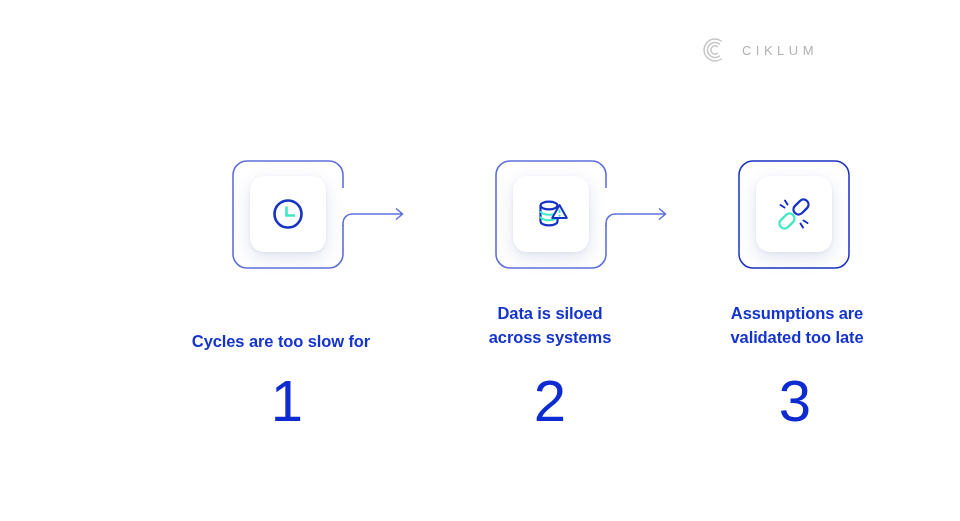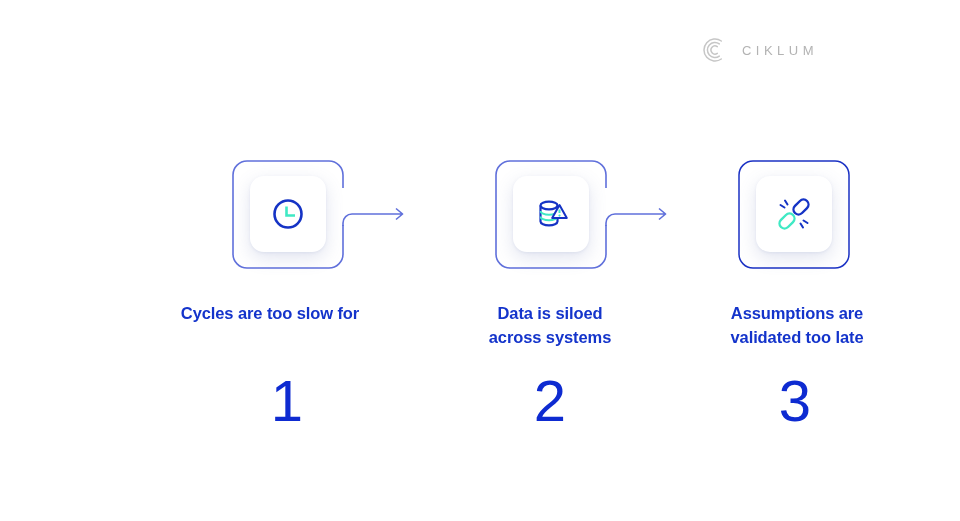--- a/index.html
+++ b/index.html
@@ -90,21 +90,21 @@
         <g stroke="#1533C5" stroke-width="2" stroke-linecap="round">
           <line x1="13" y1="8.5" x2="15.5" y2="12.5"></line>
           <line x1="8.5" y1="13" x2="12.5" y2="15.5"></line>
           <line x1="28.5" y1="31.5" x2="31" y2="35.5"></line>
           <line x1="31.5" y1="28.5" x2="35.5" y2="31"></line>
         </g>
       </svg>
     </div>
   </div>
 
-  <div class="step-label" style="left:60px;">
+  <div class="step-label" style="left:71px;margin-top:28px;">
     <span>Cycles are too slow for</span>
   </div>
   <div class="step-label" style="left:340px;">
     <span>Data is siloed</span>
     <span>across systems</span>
   </div>
   <div class="step-label" style="left:587px;">
     <span>Assumptions are</span>
     <span>validated too late</span>
   </div>

